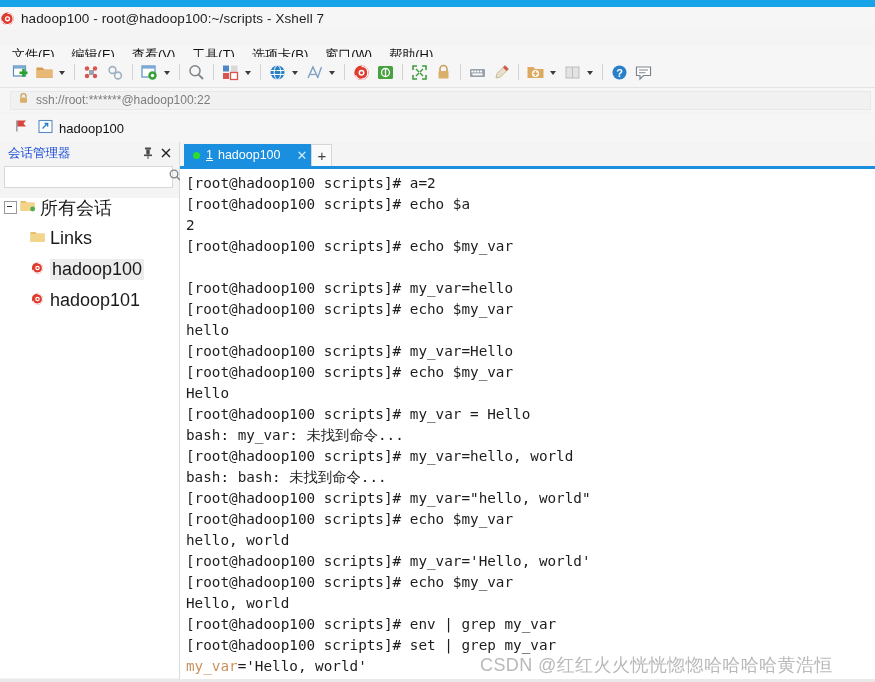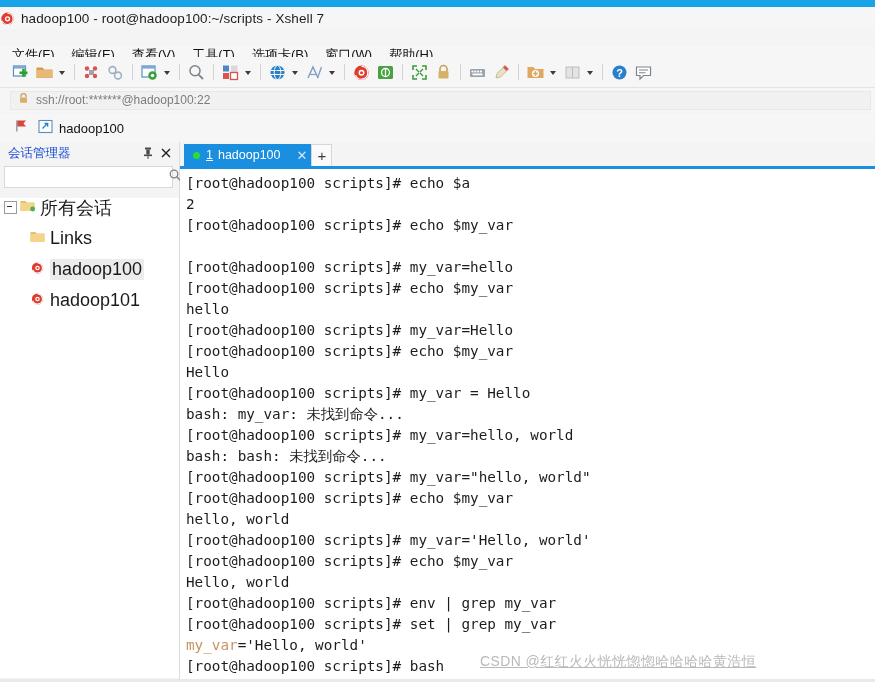--- a/index.html
+++ b/index.html
@@ -81,22 +81,22 @@
            display:flex;align-items:center;justify-content:center;font-size:15px;color:#3d3d3d;
            box-sizing:border-box;}
   .term-strip{height:3px;background:#1a8fe0;}
   .terminal{position:absolute;left:0;top:27px;width:695px;height:513px;background:#fff;
             overflow:hidden;box-sizing:border-box;padding:4px 0 0 6px;}
   .tline-row{font-family:"DejaVu Sans Mono","Liberation Mono",monospace;font-size:14.3px;
              line-height:21px;color:#1c1c1c;white-space:pre;}
   .hl{color:#c9925e;}
 
   
-  .watermark{position:absolute;left:480px;top:653px;font-size:14px;color:#b9b9b9;
-             white-space:nowrap;letter-spacing:.4px;text-decoration:underline;}
+  .watermark{position:absolute;left:480px;top:653px;font-size:18px;color:#b9b9b9;
+             white-space:nowrap;letter-spacing:.4px;}
   
   .bottom-edge{position:absolute;left:0;top:679px;width:875px;height:3px;background:#e9e9e9;}
 </style>
 </head>
 <body>
 
 <div id="app">
 
   <div class="accent-strip"></div>
 
@@ -420,20 +420,21 @@
         <span>hadoop100</span>
         <span class="tab-close">✕</span>
       </div>
       <div class="tab-add">
         <span>+</span>
       </div>
     </div>
     <div class="term-strip"></div>
 
     <div class="terminal">
+      <div class="tline-row">[root@hadoop100 scripts]# a=2</div>
       <div class="tline-row">[root@hadoop100 scripts]# echo $a</div>
       <div class="tline-row">2</div>
       <div class="tline-row">[root@hadoop100 scripts]# echo $my_var</div>
       <div class="tline-row">&nbsp;</div>
       <div class="tline-row">[root@hadoop100 scripts]# my_var=hello</div>
       <div class="tline-row">[root@hadoop100 scripts]# echo $my_var</div>
       <div class="tline-row">hello</div>
       <div class="tline-row">[root@hadoop100 scripts]# my_var=Hello</div>
       <div class="tline-row">[root@hadoop100 scripts]# echo $my_var</div>
       <div class="tline-row">Hello</div>

